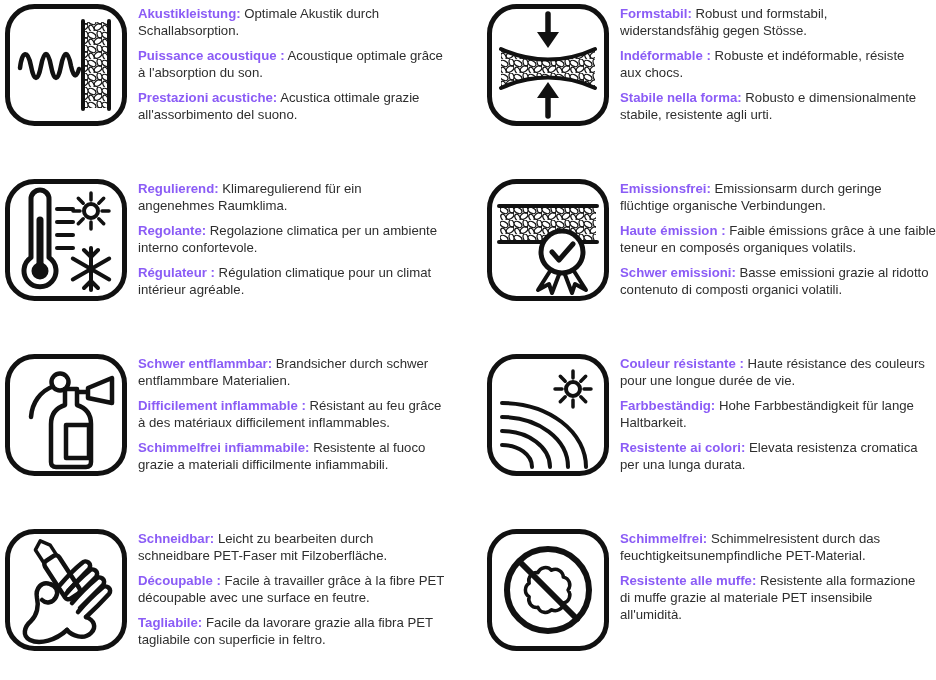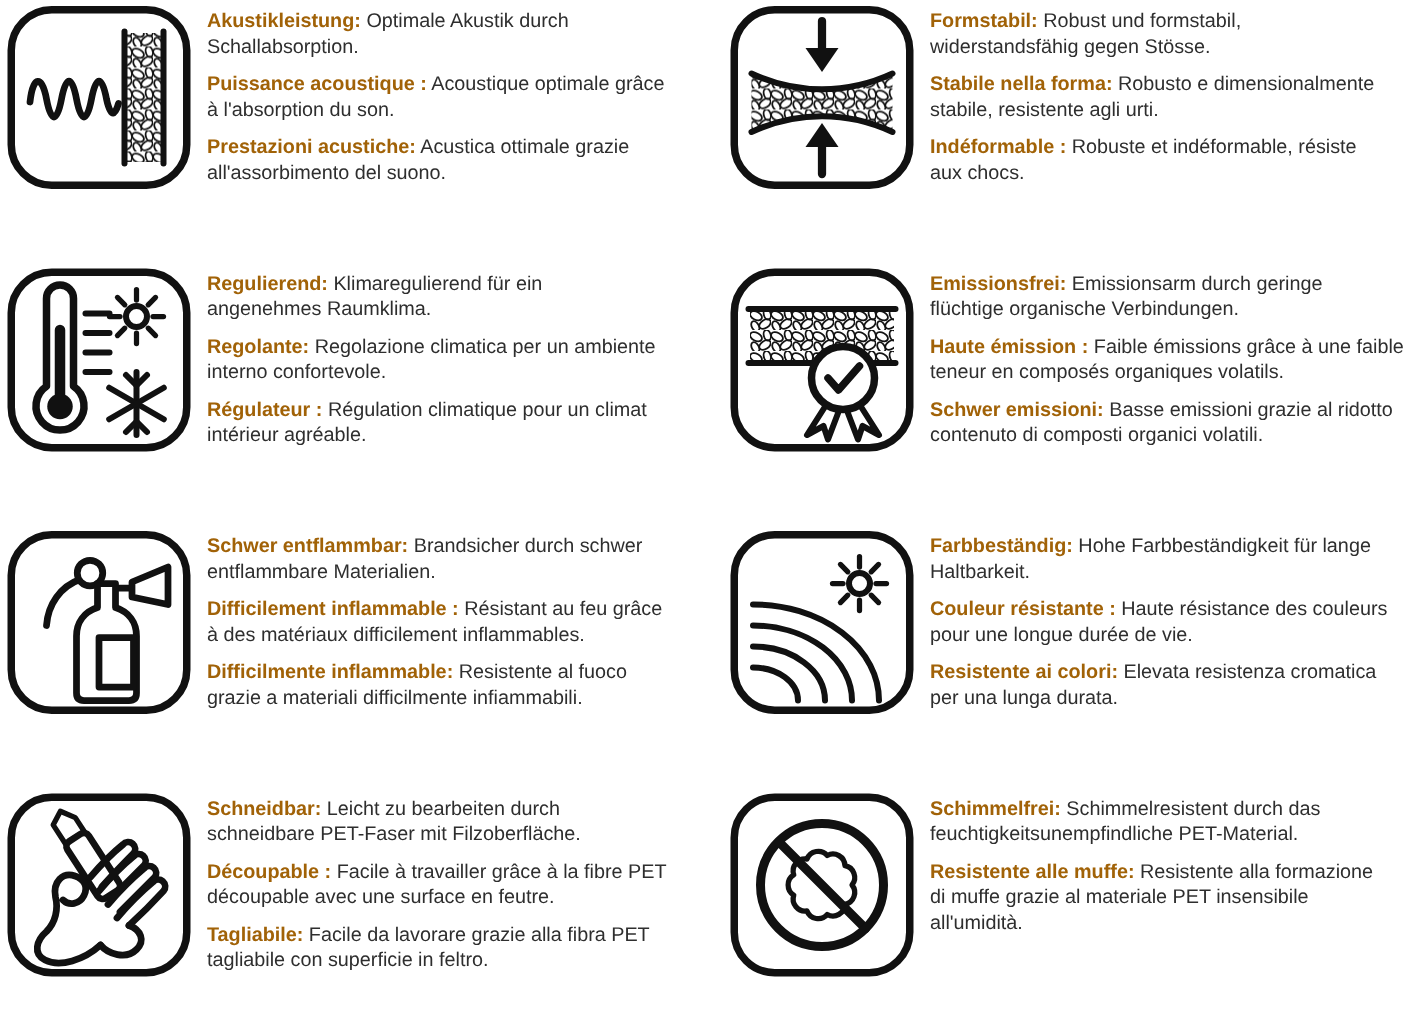--- a/index.html
+++ b/index.html
@@ -20,21 +20,21 @@
   .tile-icon { flex: 0 0 124px; margin-right: 10px; }
   .tile-icon svg { display: block; }
   .tile-text { padding-top: 2px; min-width: 0; }
   .para {
     margin: 0 0 8px 0;
     font-size: 13.2px;
     line-height: 17px;
     white-space: pre-line;
     color: #2e2e2e;
   }
-  .lbl { font-weight: 700; color: #a16207; }
+  .lbl { font-weight: 700; color: #8b5cf6; }
   .defs-holder { position: absolute; width: 0; height: 0; overflow: hidden; }
 </style>
 </head>
 <body>
 
 <div class="defs-holder">
 <svg width="0" height="0">
   <defs>
     <pattern id="scribble" width="14" height="14" patternUnits="userSpaceOnUse">
       <g fill="none" stroke="#141414" stroke-width="1.2">
@@ -83,24 +83,24 @@
           <line x1="62" y1="11" x2="62" y2="31" stroke-width="5.5"></line>
           <line x1="62" y1="113" x2="62" y2="93" stroke-width="5.5"></line>
         </g>
         <polygon points="51,29 73,29 62,45" fill="#111"></polygon>
         <polygon points="51,95 73,95 62,79" fill="#111"></polygon>
       </svg>
     </div>
     <div class="tile-text">
       <p class="para"><strong class="lbl">Formstabil:</strong><span> Robust und formstabil,
 widerstandsfähig gegen Stösse.</span></p>
+      <p class="para"><strong class="lbl">Indéformable :</strong><span> Robuste et indéformable, résiste
+aux chocs.</span></p>
       <p class="para"><strong class="lbl">Stabile nella forma:</strong><span> Robusto e dimensionalmente
 stabile, resistente agli urti.</span></p>
-      <p class="para"><strong class="lbl">Indéformable :</strong><span> Robuste et indéformable, résiste
-aux chocs.</span></p>
     </div>
   </section>
 
   <section class="tile">
     <div class="tile-icon">
       <svg viewBox="0 0 124 124" width="124" height="124">
         <rect x="3.5" y="3.5" width="117" height="117" rx="27" fill="#fff" stroke="#111" stroke-width="5"></rect>
         <path d="M27,79.5 A16,16 0 1 0 45,79.5 L45,21 A9,9 0 0 0 27,21 Z" fill="#fff" stroke="#111" stroke-width="5" stroke-linejoin="round"></path>
         <line x1="36" y1="42" x2="36" y2="88" stroke="#111" stroke-width="7" stroke-linecap="round"></line>
         <circle cx="36" cy="93" r="8.5" fill="#111"></circle>
@@ -179,21 +179,21 @@
           <path d="M61,36 L61,52 C52,55 47,62 47,71 L47,109 Q47,114 52,114 L82,114 Q87,114 87,109 L87,71 C87,62 82,55 73,52 L73,36 Z"></path>
           <rect x="62" y="72" width="23" height="33"></rect>
         </g>
       </svg>
     </div>
     <div class="tile-text">
       <p class="para"><strong class="lbl">Schwer entflammbar:</strong><span> Brandsicher durch schwer
 entflammbare Materialien.</span></p>
       <p class="para"><strong class="lbl">Difficilement inflammable :</strong><span> Résistant au feu grâce
 à des matériaux difficilement inflammables.</span></p>
-      <p class="para"><strong class="lbl">Difficilmente inflammable:</strong><span> Resistente al fuoco
+      <p class="para"><strong class="lbl">Schimmelfrei infiammabile:</strong><span> Resistente al fuoco
 grazie a materiali difficilmente infiammabili.</span></p>
     </div>
   </section>
 
   <section class="tile">
     <div class="tile-icon">
       <svg viewBox="0 0 124 124" width="124" height="124">
         <rect x="3.5" y="3.5" width="117" height="117" rx="27" fill="#fff" stroke="#111" stroke-width="5"></rect>
         <g stroke="#111" fill="none" stroke-width="4" stroke-linecap="round">
           <path d="M16,50 A84,64 0 0 1 100,114"></path>
@@ -208,24 +208,24 @@
           <line x1="87" y1="25" x2="87" y2="18"></line>
             <line x1="87" y1="47" x2="87" y2="54"></line>
           <line x1="94.8" y1="28.2" x2="99.7" y2="23.3"></line>
             <line x1="79.2" y1="28.2" x2="74.3" y2="23.3"></line>
           <line x1="94.8" y1="43.8" x2="99.7" y2="48.7"></line>
             <line x1="79.2" y1="43.8" x2="74.3" y2="48.7"></line>
         </g>
       </svg>
     </div>
     <div class="tile-text">
+      <p class="para"><strong class="lbl">Couleur résistante :</strong><span> Haute résistance des couleurs
+pour une longue durée de vie.</span></p>
       <p class="para"><strong class="lbl">Farbbeständig:</strong><span> Hohe Farbbeständigkeit für lange
 Haltbarkeit.</span></p>
-      <p class="para"><strong class="lbl">Couleur résistante :</strong><span> Haute résistance des couleurs
-pour une longue durée de vie.</span></p>
       <p class="para"><strong class="lbl">Resistente ai colori:</strong><span> Elevata resistenza cromatica
 per una lunga durata.</span></p>
     </div>
   </section>
 
   <section class="tile">
     <div class="tile-icon">
       <svg viewBox="0 0 124 124" width="124" height="124">
         <rect x="3.5" y="3.5" width="117" height="117" rx="27" fill="#fff" stroke="#111" stroke-width="5"></rect>
         <g stroke="#111" fill="none" stroke-width="4.5" stroke-linecap="round" stroke-linejoin="round">

